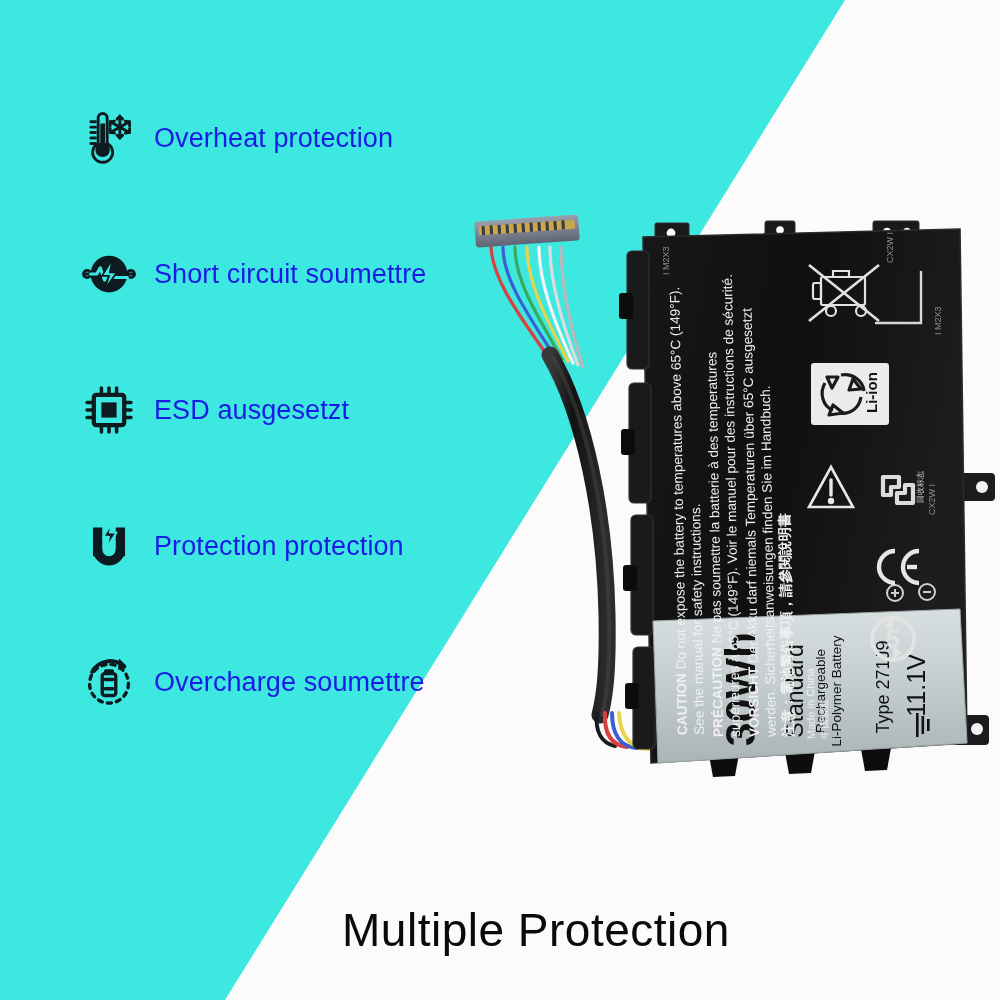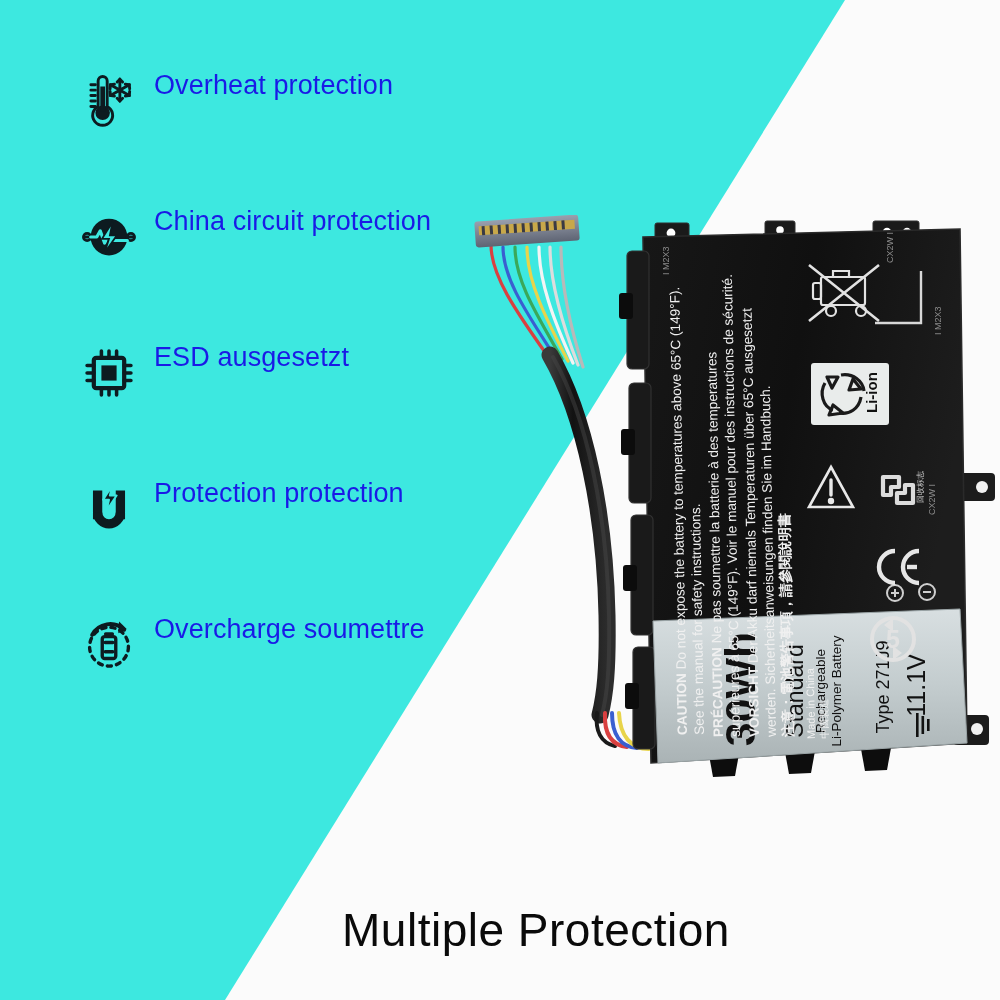--- a/index.html
+++ b/index.html
@@ -35,20 +35,21 @@
   .features {
     position: absolute;
     left: 78px;
     top: 70px;
     width: 520px;
   }
   .feature-row {
     position: relative;
     height: 136px;
     display: flex;
+    align-items: center;
   }
   .feature-icon {
     width: 62px;
     height: 62px;
     flex: 0 0 62px;
     display: flex;
     align-items: center;
     justify-content: center;
     color: #0d1b20;
   }
@@ -117,21 +118,21 @@
         <svg viewBox="0 0 64 64" width="56" height="56">
           <circle cx="32" cy="32" r="21" fill="currentColor"></circle>
           <path d="M4 32h7" stroke="currentColor" stroke-width="3.4" fill="none" stroke-linecap="round"></path>
           <path d="M53 32h7" stroke="currentColor" stroke-width="3.4" fill="none" stroke-linecap="round"></path>
           <circle cx="7" cy="32" r="4.2" fill="none" stroke="currentColor" stroke-width="3.2"></circle>
           <circle cx="57" cy="32" r="4.2" fill="none" stroke="currentColor" stroke-width="3.2"></circle>
           <path d="M11 32h7l4-7 5 14 4-9 4 6h18" fill="none" stroke="#3de8e0" stroke-width="3.6" stroke-linejoin="round" stroke-linecap="round"></path>
           <path d="M36 15l-12 19h8l-5 16 14-20h-8z" fill="#3de8e0" stroke="currentColor" stroke-width="2"></path>
         </svg>
       </span>
-      <span class="feature-label">China circuit protection</span>
+      <span class="feature-label">Short circuit soumettre</span>
     </div>
 
     <div class="feature-row">
       <span class="feature-icon">
         <svg viewBox="0 0 64 64" width="54" height="54" stroke="currentColor" fill="none">
           <rect x="14" y="14" width="36" height="36" rx="3" stroke-width="5"></rect>
           <rect x="23" y="23" width="18" height="18" fill="currentColor" stroke="none"></rect>
           <g stroke-width="4.2" stroke-linecap="round">
             <path d="M23 14V6M32 14V6M41 14V6"></path>
             <path d="M23 50v8M32 50v8M41 50v8"></path>

